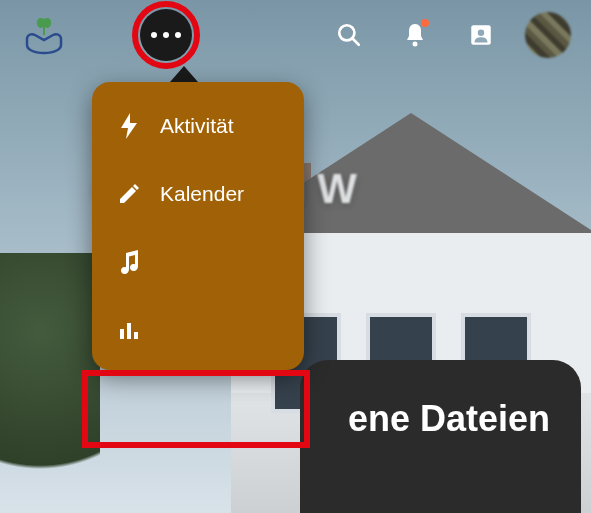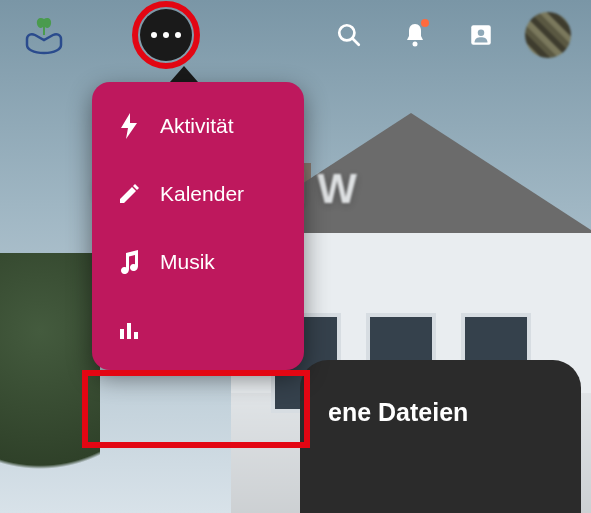--- a/index.html
+++ b/index.html
@@ -149,40 +149,41 @@
   position: absolute;
   left: 300px; right: 10px;
   top: 360px; bottom: -20px;
   background: #2b2b2b;
   border-radius: 28px 28px 0 0;
   z-index: 2;
   padding: 38px 28px;
 }
 .dark-card-title {
   color: #fff;
-  font-size: 25px;
+  font-size: 36px;
   font-weight: 700;
+  margin-left: 20px;
 }
 
 
 .menu-wrap {
   position: absolute;
   left: 92px; top: 66px;
   z-index: 5;
 }
 .menu-caret {
   width: 0; height: 0;
   margin-left: 78px;
   border-left: 14px solid transparent;
   border-right: 14px solid transparent;
   border-bottom: 16px solid #1a1a1a;
 }
 .menu {
   width: 212px;
-  background: #be185d;
+  background: #a16207;
   border-radius: 18px;
   padding: 10px 0 6px;
   box-shadow: 0 8px 24px rgba(0,0,0,0.45);
 }
 .menu-item {
   display: flex;
   align-items: center;
   height: 68px;
   padding: 0 20px;
   cursor: pointer;
@@ -312,21 +313,20 @@
       </span>
       <span class="mi-label">Kalender</span>
     </div>
 
     <div class="menu-item">
       <span class="mi-icon">
         <svg width="22" height="24" viewBox="0 0 22 24">
           <path class="white" d="M8 3 L20 0 L20 16 C20 19 18 21 15.5 21 C13 21 12 19 12 17.5 C12 16 13 14 15.5 14 C16.5 14 17 14.3 17 14.3 L17 5 L11 6.5 L11 19 C11 22 9 24 6.5 24 C4 24 3 22 3 20.5 C3 19 4 17 6.5 17 C7.5 17 8 17.3 8 17.3 Z"></path>
         </svg>
       </span>
-      <span class="mi-label">Musik</span>
     </div>
 
     <div class="menu-item">
       <span class="mi-icon">
         <svg width="22" height="22" viewBox="0 0 22 22">
           <rect class="white" x="2" y="10" width="4" height="10"></rect>
           <rect class="white" x="9" y="4" width="4" height="16"></rect>
           <rect class="white" x="16" y="13" width="4" height="7"></rect>
         </svg>
       </span>

